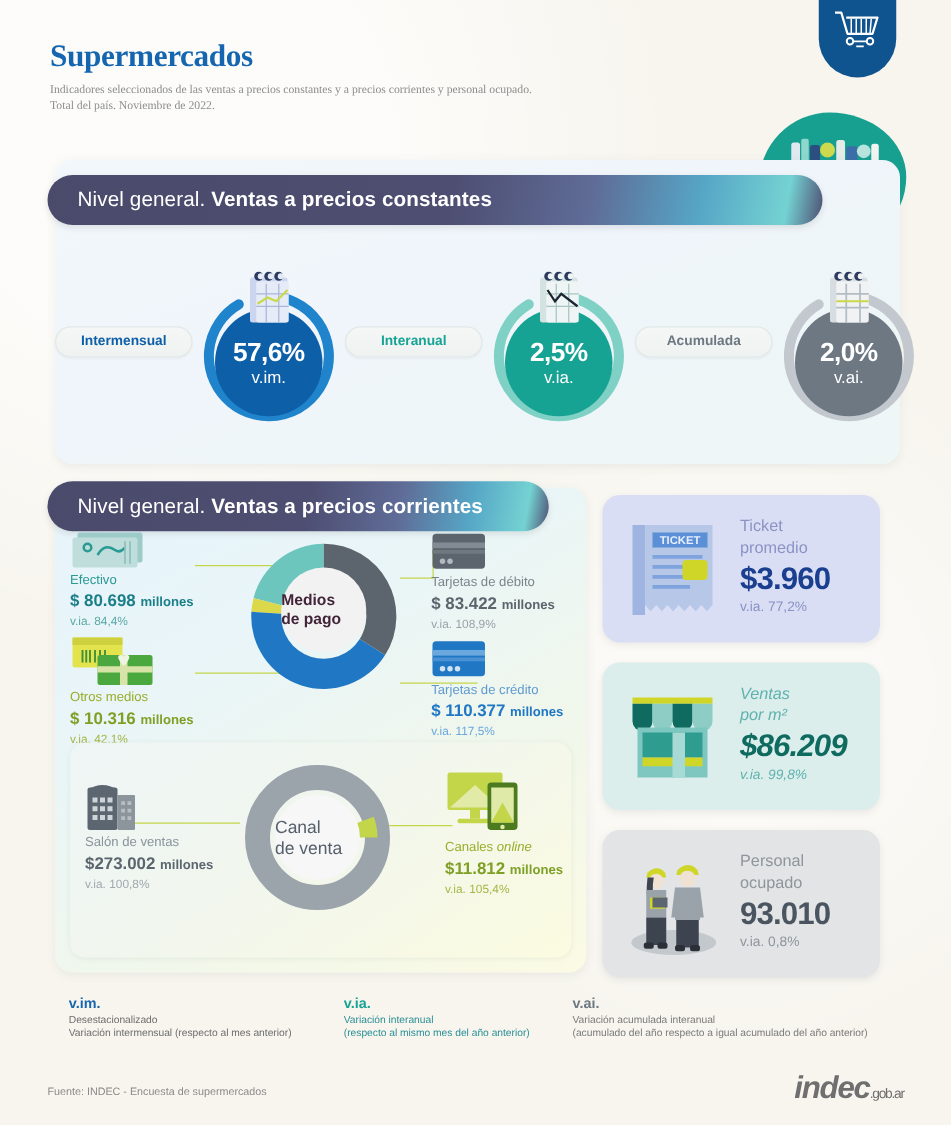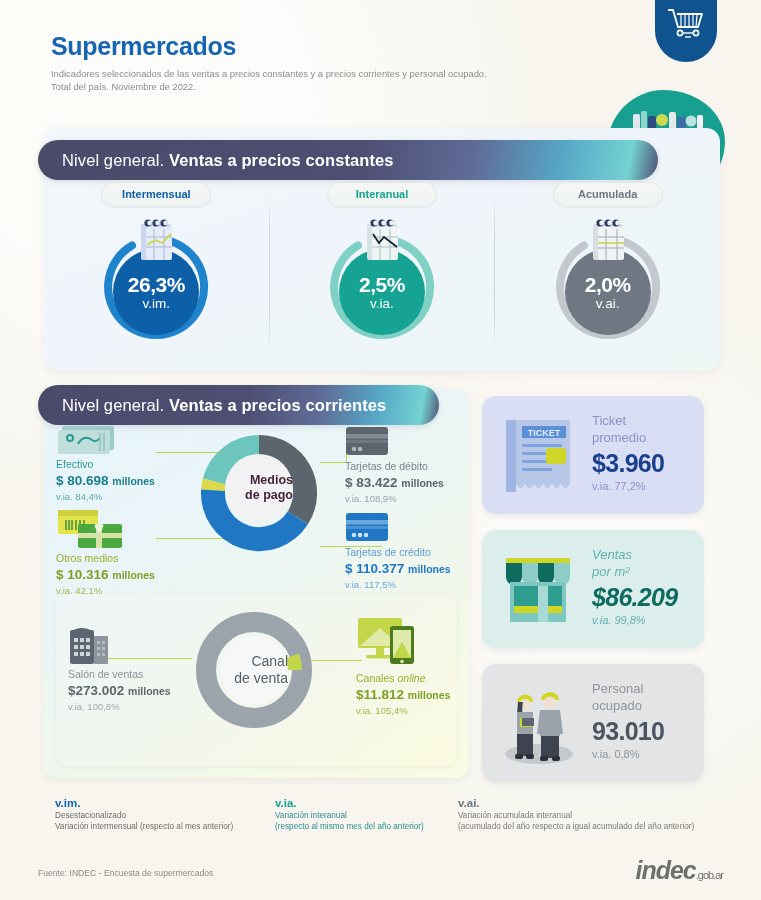--- a/index.html
+++ b/index.html
@@ -11,21 +11,21 @@
   }
   #page {
     position: relative;
     width: 761px; height: 900px;
     background:
       radial-gradient(circle at 18% 12%, rgba(255,255,255,.65) 0 18%, rgba(0,0,0,0) 40%),
       radial-gradient(circle at 78% 62%, rgba(255,255,255,.5) 0 12%, rgba(0,0,0,0) 35%),
       #f7f5ee;
   }
   
-  .hdr { position:absolute; left:51px; top:32px; }
+  .hdr { position:absolute; left:40px; top:32px;font-family:Liberation Serif, serif; }
   .hdr h1 {
     font-size: 25px; font-weight: bold; color:#1565b0; letter-spacing:-.3px;
   }
   .hdr .sub {
     margin-top:6px; font-size:9.4px; color:#8d8d8d; line-height:13px;
   }
   .corner-badge {
     position:absolute; right:44px; top:-20px; width:62px; height:82px;
     background:#10548f; border-radius: 0 0 31px 31px;
   }
@@ -52,21 +52,21 @@
   .panel-title .light { font-weight:400; }
 
   
   #panel1 {
     left:44px; top:128px; width:676px; height:243px;
     background:linear-gradient(160deg,#f2f7fb 0%, #eff5fa 45%, #eef6f6 100%);
     box-shadow:0 2px 8px rgba(110,120,130,.10);
   }
   #panel1 .panel-title { left:-6px; top:12px; width:620px; }
   .gauges { position:absolute; left:0; top:54px; width:676px; height:182px; display:flex; }
-  .gauge-col { flex:1; display:flex; flex-direction:column; align-items:center; position:relative; }
+  .gauge-col { flex:1; display:flex; flex-direction:row; align-items:center; position:relative; }
   .divider { width:1px; align-self:stretch; margin-top:14px; margin-bottom:14px;
              background:linear-gradient(180deg,rgba(190,200,210,0) 0%, #ccd4dc 25%, #ccd4dc 75%, rgba(190,200,210,0) 100%); }
   .chip {
     min-width:110px; text-align:center; padding:5px 16px 6px; border-radius:13px;
     background:linear-gradient(180deg,#f4f7f6 0%, #eef2f1 100%);
     border:1px solid #e3e8e7; font-size:11px; font-weight:bold;
     box-shadow:0 1px 2px rgba(0,0,0,.05);
   }
   .ring-wrap { position:relative; width:122px; height:126px; margin-top:10px; }
   .ring-wrap .ring { position:absolute; left:0; top:14px; }
@@ -93,21 +93,21 @@
     box-shadow:0 1px 4px rgba(120,130,120,.10);
   }
 
   .lbl { position:absolute; }
   .lbl .name { font-size:10.5px; line-height:13px; }
   .lbl .val { font-size:13.5px; font-weight:bold; line-height:17px; margin-top:1px; }
   .lbl .val .unit { font-size:10.5px; font-weight:bold; }
   .lbl .via { font-size:9.5px; line-height:12px; margin-top:1px; }
 
   .donut-center {
-    position:absolute; display:flex; flex-direction:column; align-items:flex-end;
+    position:absolute; display:flex; flex-direction:column; align-items:flex-start;
     justify-content:center; border-radius:50%; background:#f2f2f2;
     font-size:12.5px; font-weight:bold; color:#43253a; line-height:15px; text-align:center;
   }
   .donut-center.gray { color:#55606b; font-weight:400; font-size:14px; line-height:17px; background:#f7f7f7;}
 
   
   .lead { position:absolute; background:#c3d64a; }
   .lead.h { height:1.4px; }
   .lead.v { width:1.4px; }
 
@@ -211,21 +211,21 @@
     <div class="gauges">
 
       <div class="gauge-col">
         <div class="chip" style="color:#0d5fa8">Intermensual</div>
         <div class="ring-wrap">
           <svg class="ring" width="122" height="112" viewBox="0 0 122 112">
             <path d="M61 8 a48 48 0 1 1 -24 6.5" fill="none" stroke="#1f84cc" stroke-width="8" stroke-linecap="round"></path>
             <path d="M52 2 L76 14 L54 27 Z" fill="#2a93d8"></path>
           </svg>
           <div class="core" style="background:#0d5fa8">
-            <span class="big">26,3%</span>
+            <span class="big">57,6%</span>
             <span class="small">v.im.</span>
           </div>
           <svg class="doc" width="40" height="46" viewBox="0 0 40 46">
             <rect x="4" y="7" width="30" height="36" rx="2" fill="#ccd5ef"></rect>
             <rect x="9" y="10" width="26" height="33" rx="2" fill="#e6ebf8"></rect>
             <g stroke="#a9b6d8" stroke-width="1">
                 <line x1="9" y1="20" x2="35" y2="20"></line>
                 <line x1="9" y1="30" x2="35" y2="30"></line>
                 <line x1="17" y1="12" x2="17" y2="43"></line>
                 <line x1="27" y1="12" x2="27" y2="43"></line>

